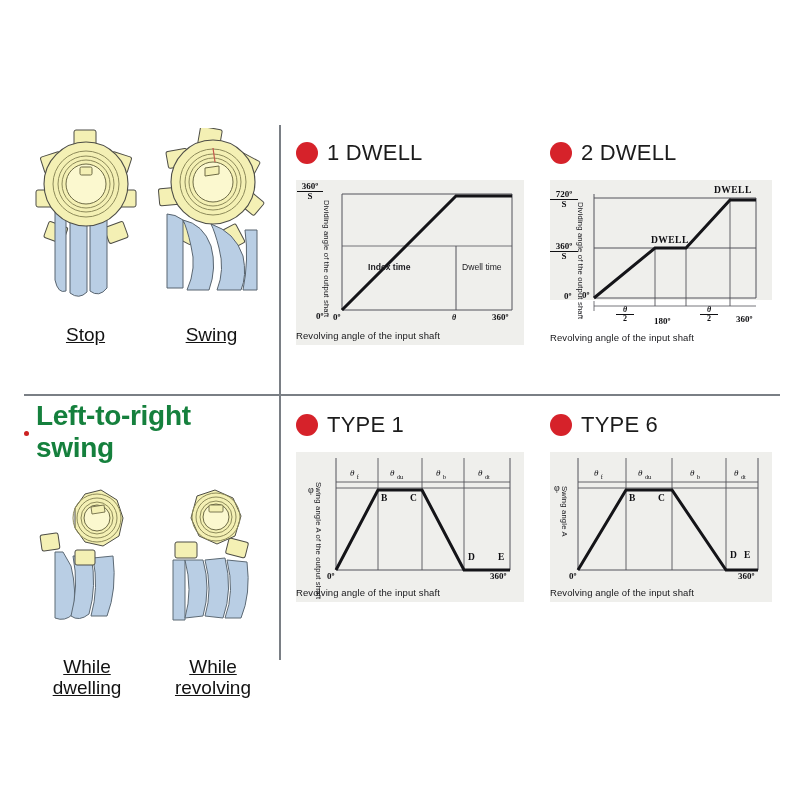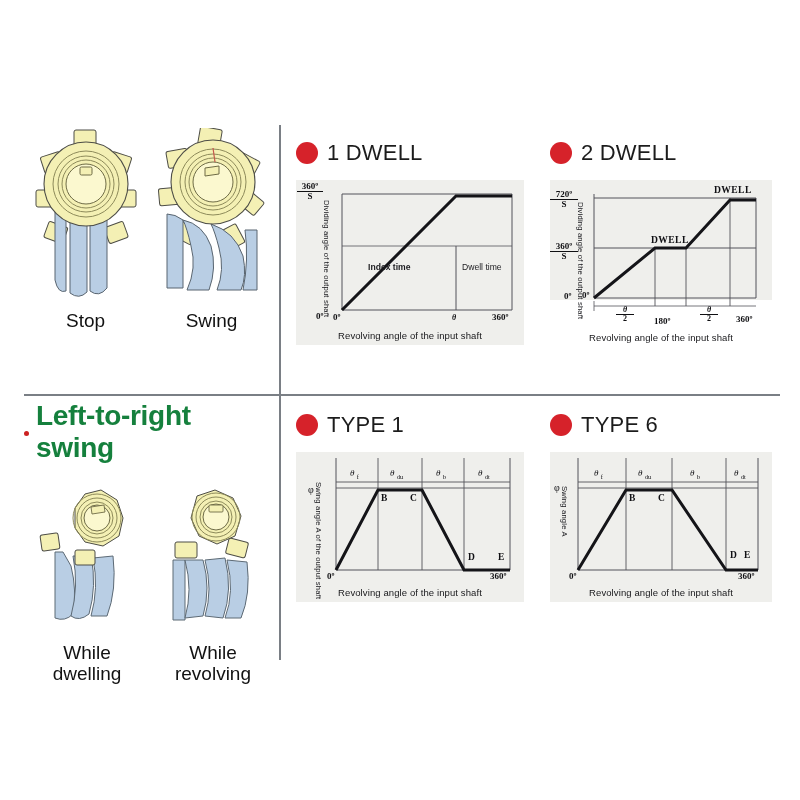--- a/index.html
+++ b/index.html
@@ -28,26 +28,26 @@
   .bullet{width:22px;height:22px;border-radius:50%;background:#d6222a;flex:0 0 auto;}
   .heading-text{font-size:22px;color:#1c1c1c;letter-spacing:.2px;}
 
   .swing-heading{display:flex;align-items:center;gap:7px;}
   .small-bullet{width:5px;height:5px;border-radius:50%;background:#cc2222;flex:0 0 auto;margin-top:2px;}
   .swing-heading-text{font-size:28px;font-weight:bold;color:#15803d;letter-spacing:-0.3px;}
 
   
   .illu-row{display:flex;justify-content:space-around;align-items:flex-start;}
   .illu-item{display:flex;flex-direction:column;align-items:center;}
-  .illu-caption{font-size:19px;color:#121212;text-align:center;line-height:1.12;margin-top:10px;}
+  .illu-caption{font-size:19px;color:#121212;text-align:center;line-height:1.12;margin-top:24px;text-decoration:underline;}
 
   
   .chart-box{position:relative;background:#efefec;}
   .chart-cap{
-    position:absolute;left:0;right:0;text-align:center;
+    position:absolute;left:0;right:0;
     font-size:9.5px;color:#17171a;letter-spacing:.1px;
   }
   .axis-label-v{
     position:absolute;
     writing-mode:vertical-rl;
     font-size:7.6px;color:#15151a;
     letter-spacing:.2px;line-height:1.08;
     white-space:nowrap;
   }
   .tick-txt{position:absolute;font-size:9px;color:#0f0f12;font-family:"Liberation Serif",serif;font-weight:bold;}

